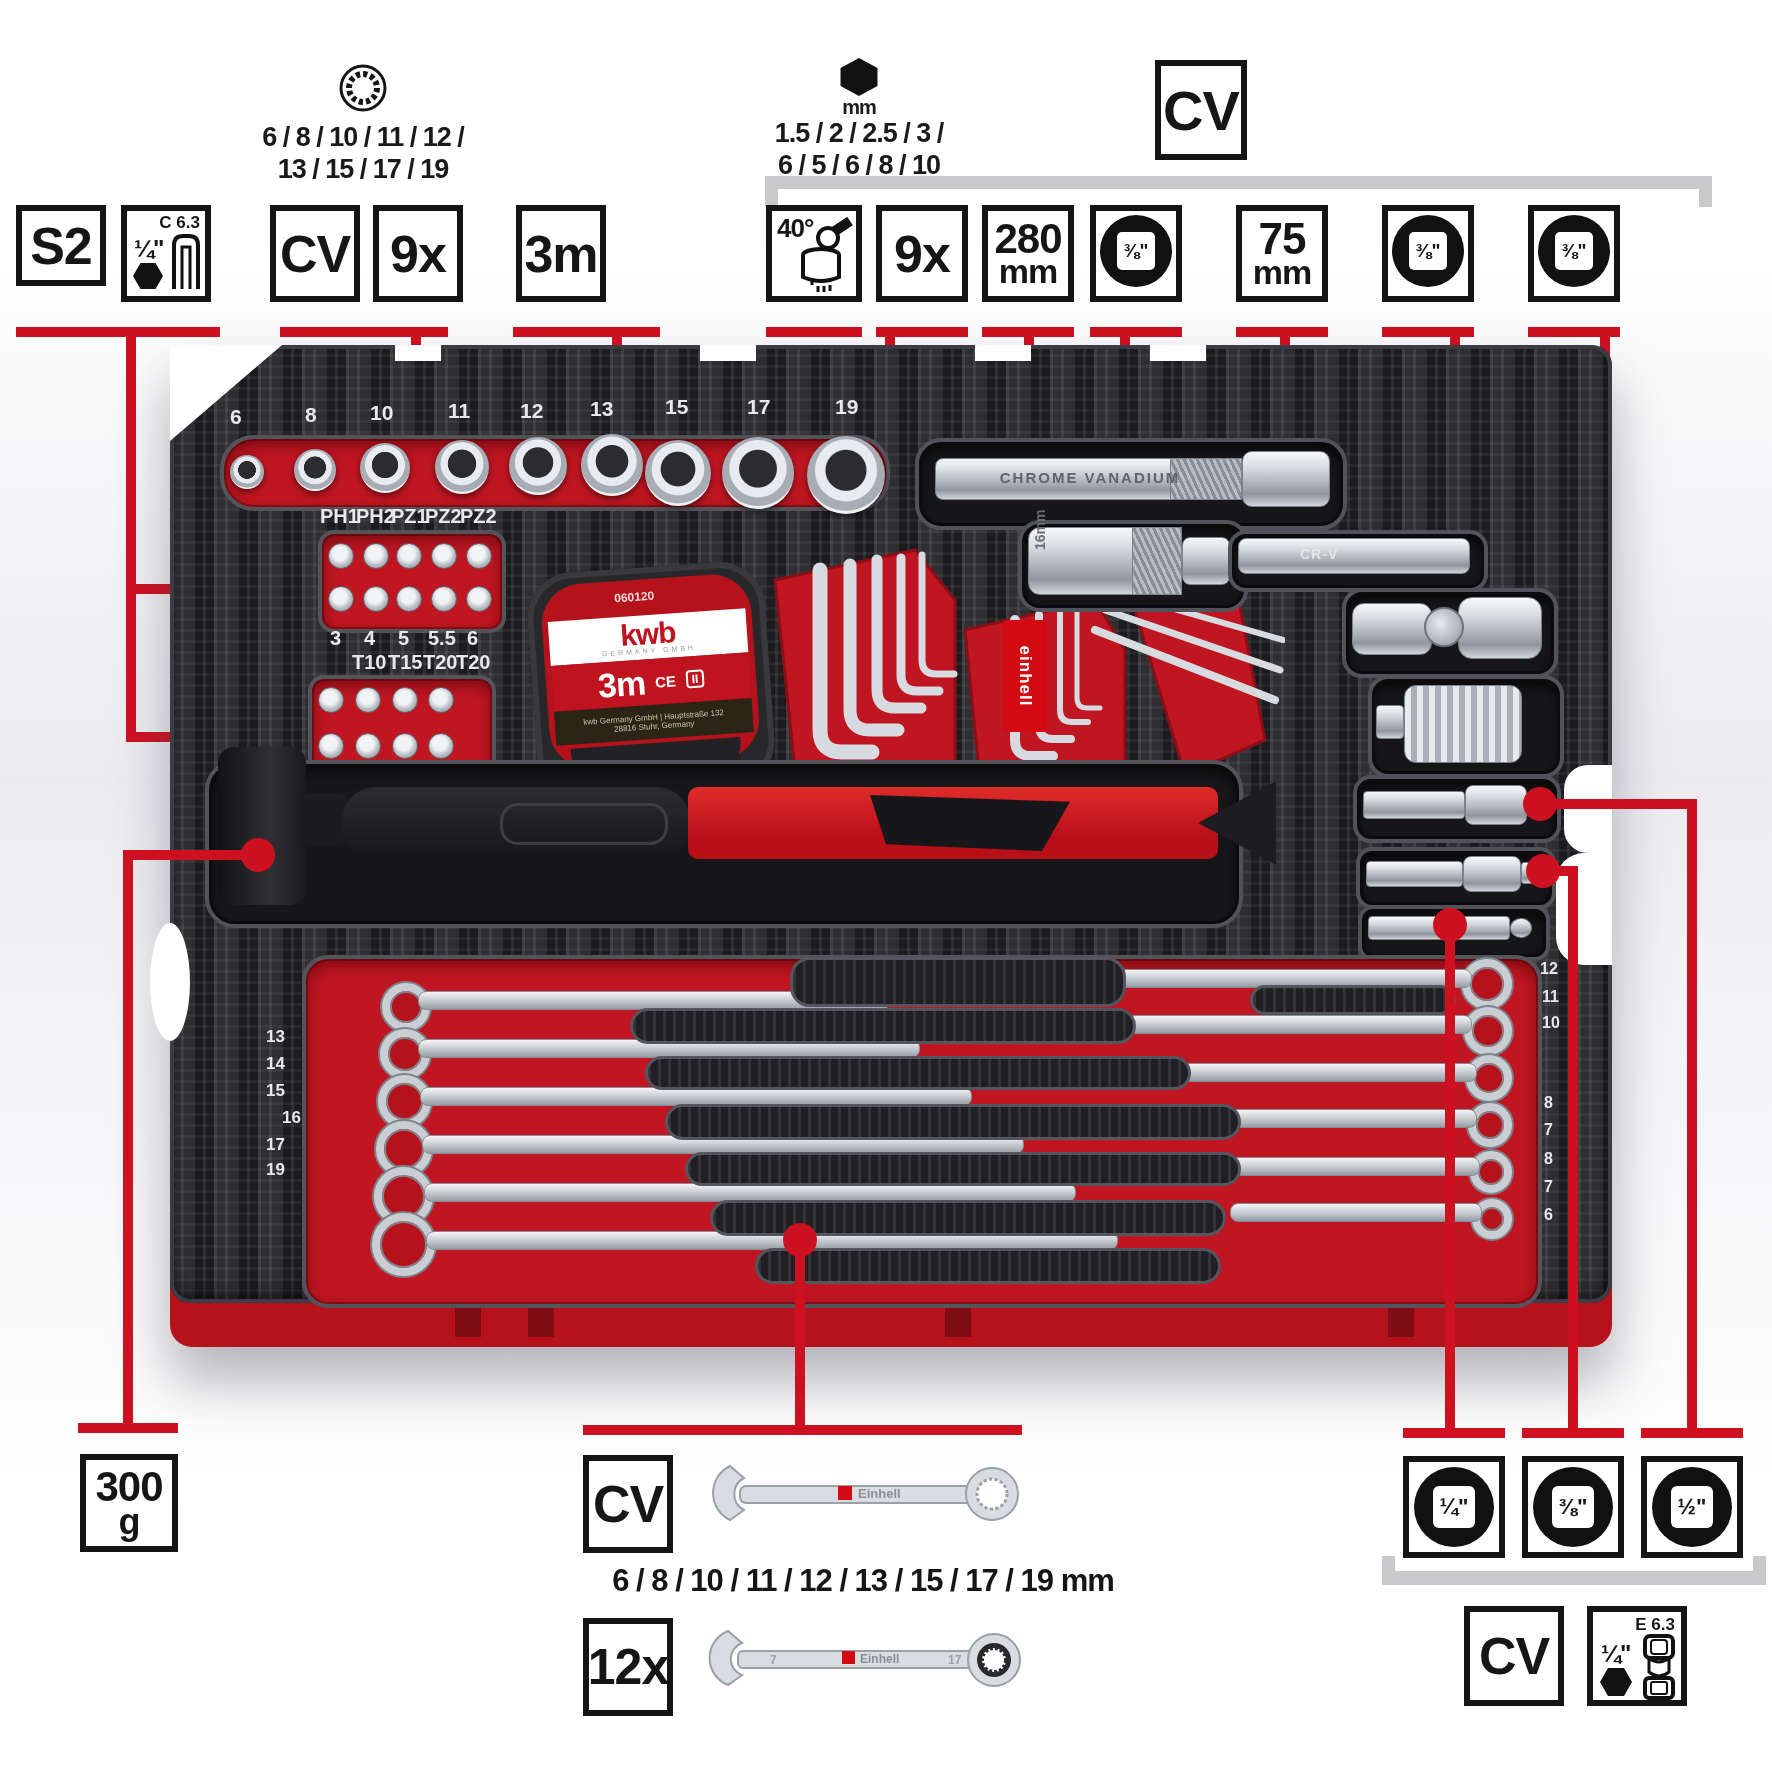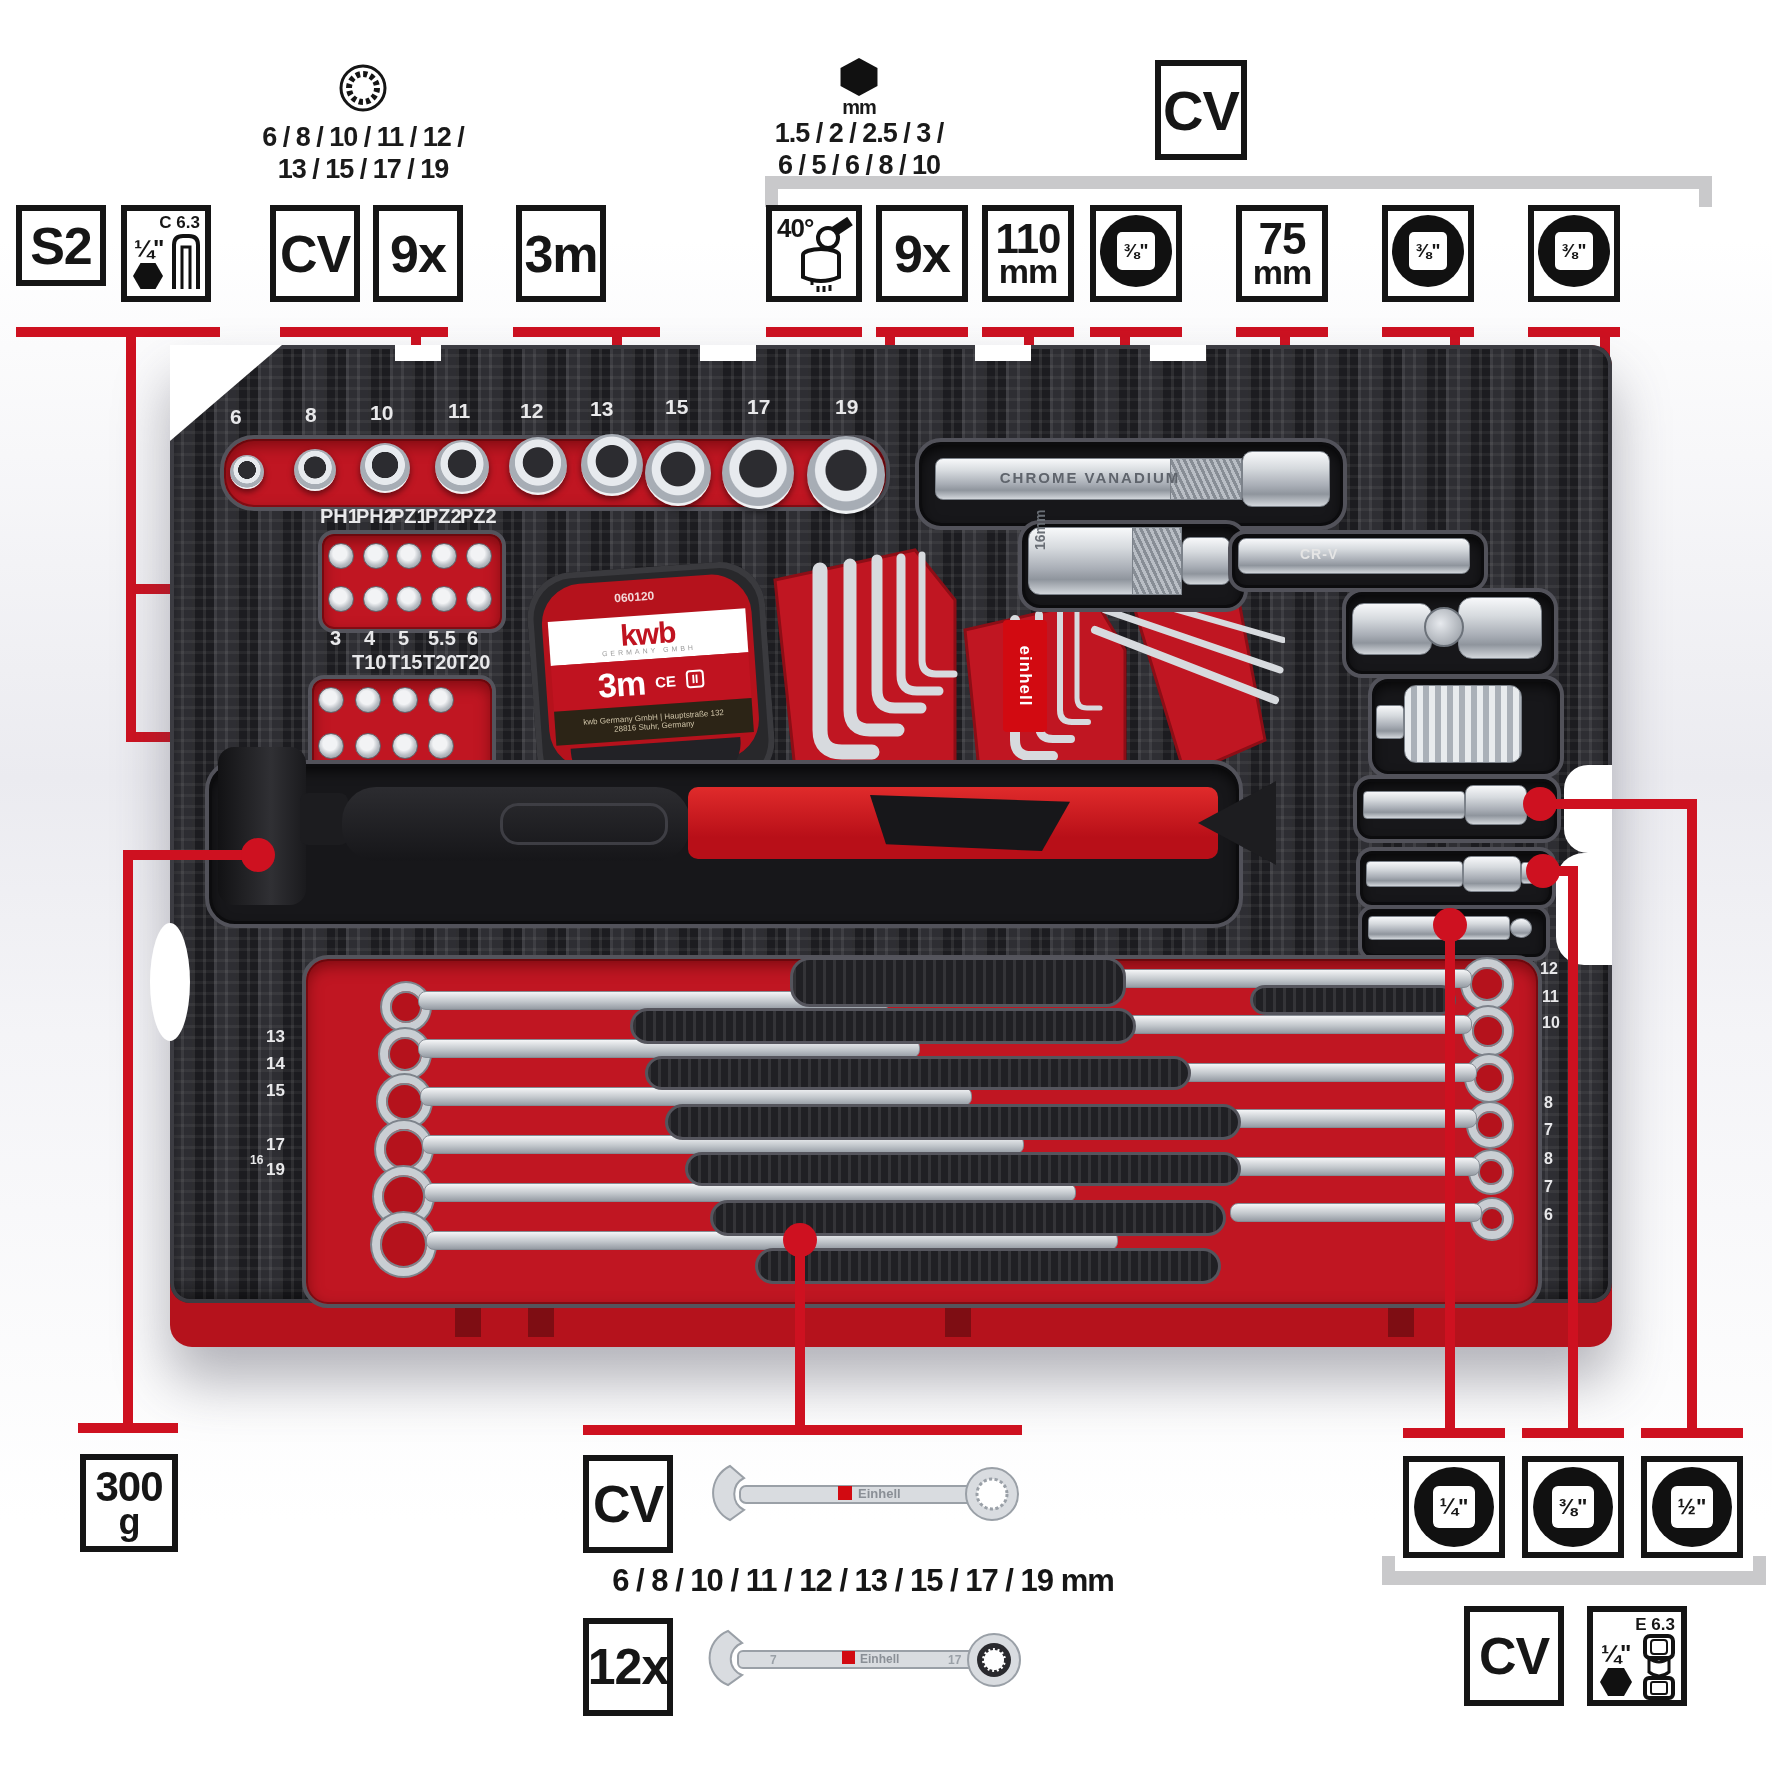--- a/index.html
+++ b/index.html
@@ -104,21 +104,21 @@
         <path d="M24 62 v6 m6 1 v6 m6-6 v6 m6-7 v6" stroke="#111" stroke-width="3" fill="none"></path>
       </svg>
     </span>
   </div>
 
   <div class="box center" style="left:876px;top:205px;width:92px;height:97px;">
     <span class="bt" style="font-size:52px;">9x</span>
   </div>
 
   <div class="box center" style="left:982px;top:205px;width:92px;height:97px;flex-direction:column;line-height:.85;">
-    <span class="bt" style="font-size:42px;">110</span>
+    <span class="bt" style="font-size:42px;">280</span>
     <span class="bt" style="font-size:34px;">mm</span>
   </div>
 
   <div class="box center" style="left:1090px;top:205px;width:92px;height:97px;">
     <span class="abs center" style="left:4px;top:4px;width:72px;height:72px;border-radius:50%;background:#111;">
       <span class="center" style="width:38px;height:38px;background:#fff;border-radius:5px;">
         <span class="bt" style="font-size:19px;letter-spacing:0;">⅜"</span>
       </span>
     </span>
   </div>
@@ -390,21 +390,21 @@
     <div class="foam" style="left:495px;top:759px;width:570px;height:30px;"></div>
     <div class="foam" style="left:515px;top:807px;width:550px;height:28px;"></div>
     <div class="foam" style="left:540px;top:855px;width:510px;height:30px;"></div>
     <div class="foam" style="left:585px;top:903px;width:460px;height:30px;"></div>
     <div class="foam" style="left:620px;top:612px;width:330px;height:44px;"></div>
     <div class="foam" style="left:1080px;top:640px;width:200px;height:24px;"></div>
 
     <span class="wlabel" style="left:96px;top:682px;font-size:17px;">13</span>
     <span class="wlabel" style="left:96px;top:709px;font-size:17px;">14</span>
     <span class="wlabel" style="left:96px;top:736px;font-size:17px;">15</span>
-    <span class="wlabel" style="left:80px;top:763px;font-size:12px;margin-top:45px;">16</span>
+    <span class="wlabel" style="left:112px;top:763px;font-size:17px;">16</span>
     <span class="wlabel" style="left:96px;top:790px;font-size:17px;">17</span>
     <span class="wlabel" style="left:96px;top:815px;font-size:17px;">19</span>
     <span class="wlabel" style="left:1370px;top:615px;font-size:16px;">12</span>
     <span class="wlabel" style="left:1372px;top:643px;font-size:16px;">11</span>
     <span class="wlabel" style="left:1372px;top:669px;font-size:16px;">10</span>
     <span class="wlabel" style="left:1374px;top:749px;font-size:16px;">8</span>
     <span class="wlabel" style="left:1374px;top:776px;font-size:16px;">7</span>
     <span class="wlabel" style="left:1374px;top:805px;font-size:16px;">8</span>
     <span class="wlabel" style="left:1374px;top:833px;font-size:16px;">7</span>
     <span class="wlabel" style="left:1374px;top:861px;font-size:16px;">6</span>

